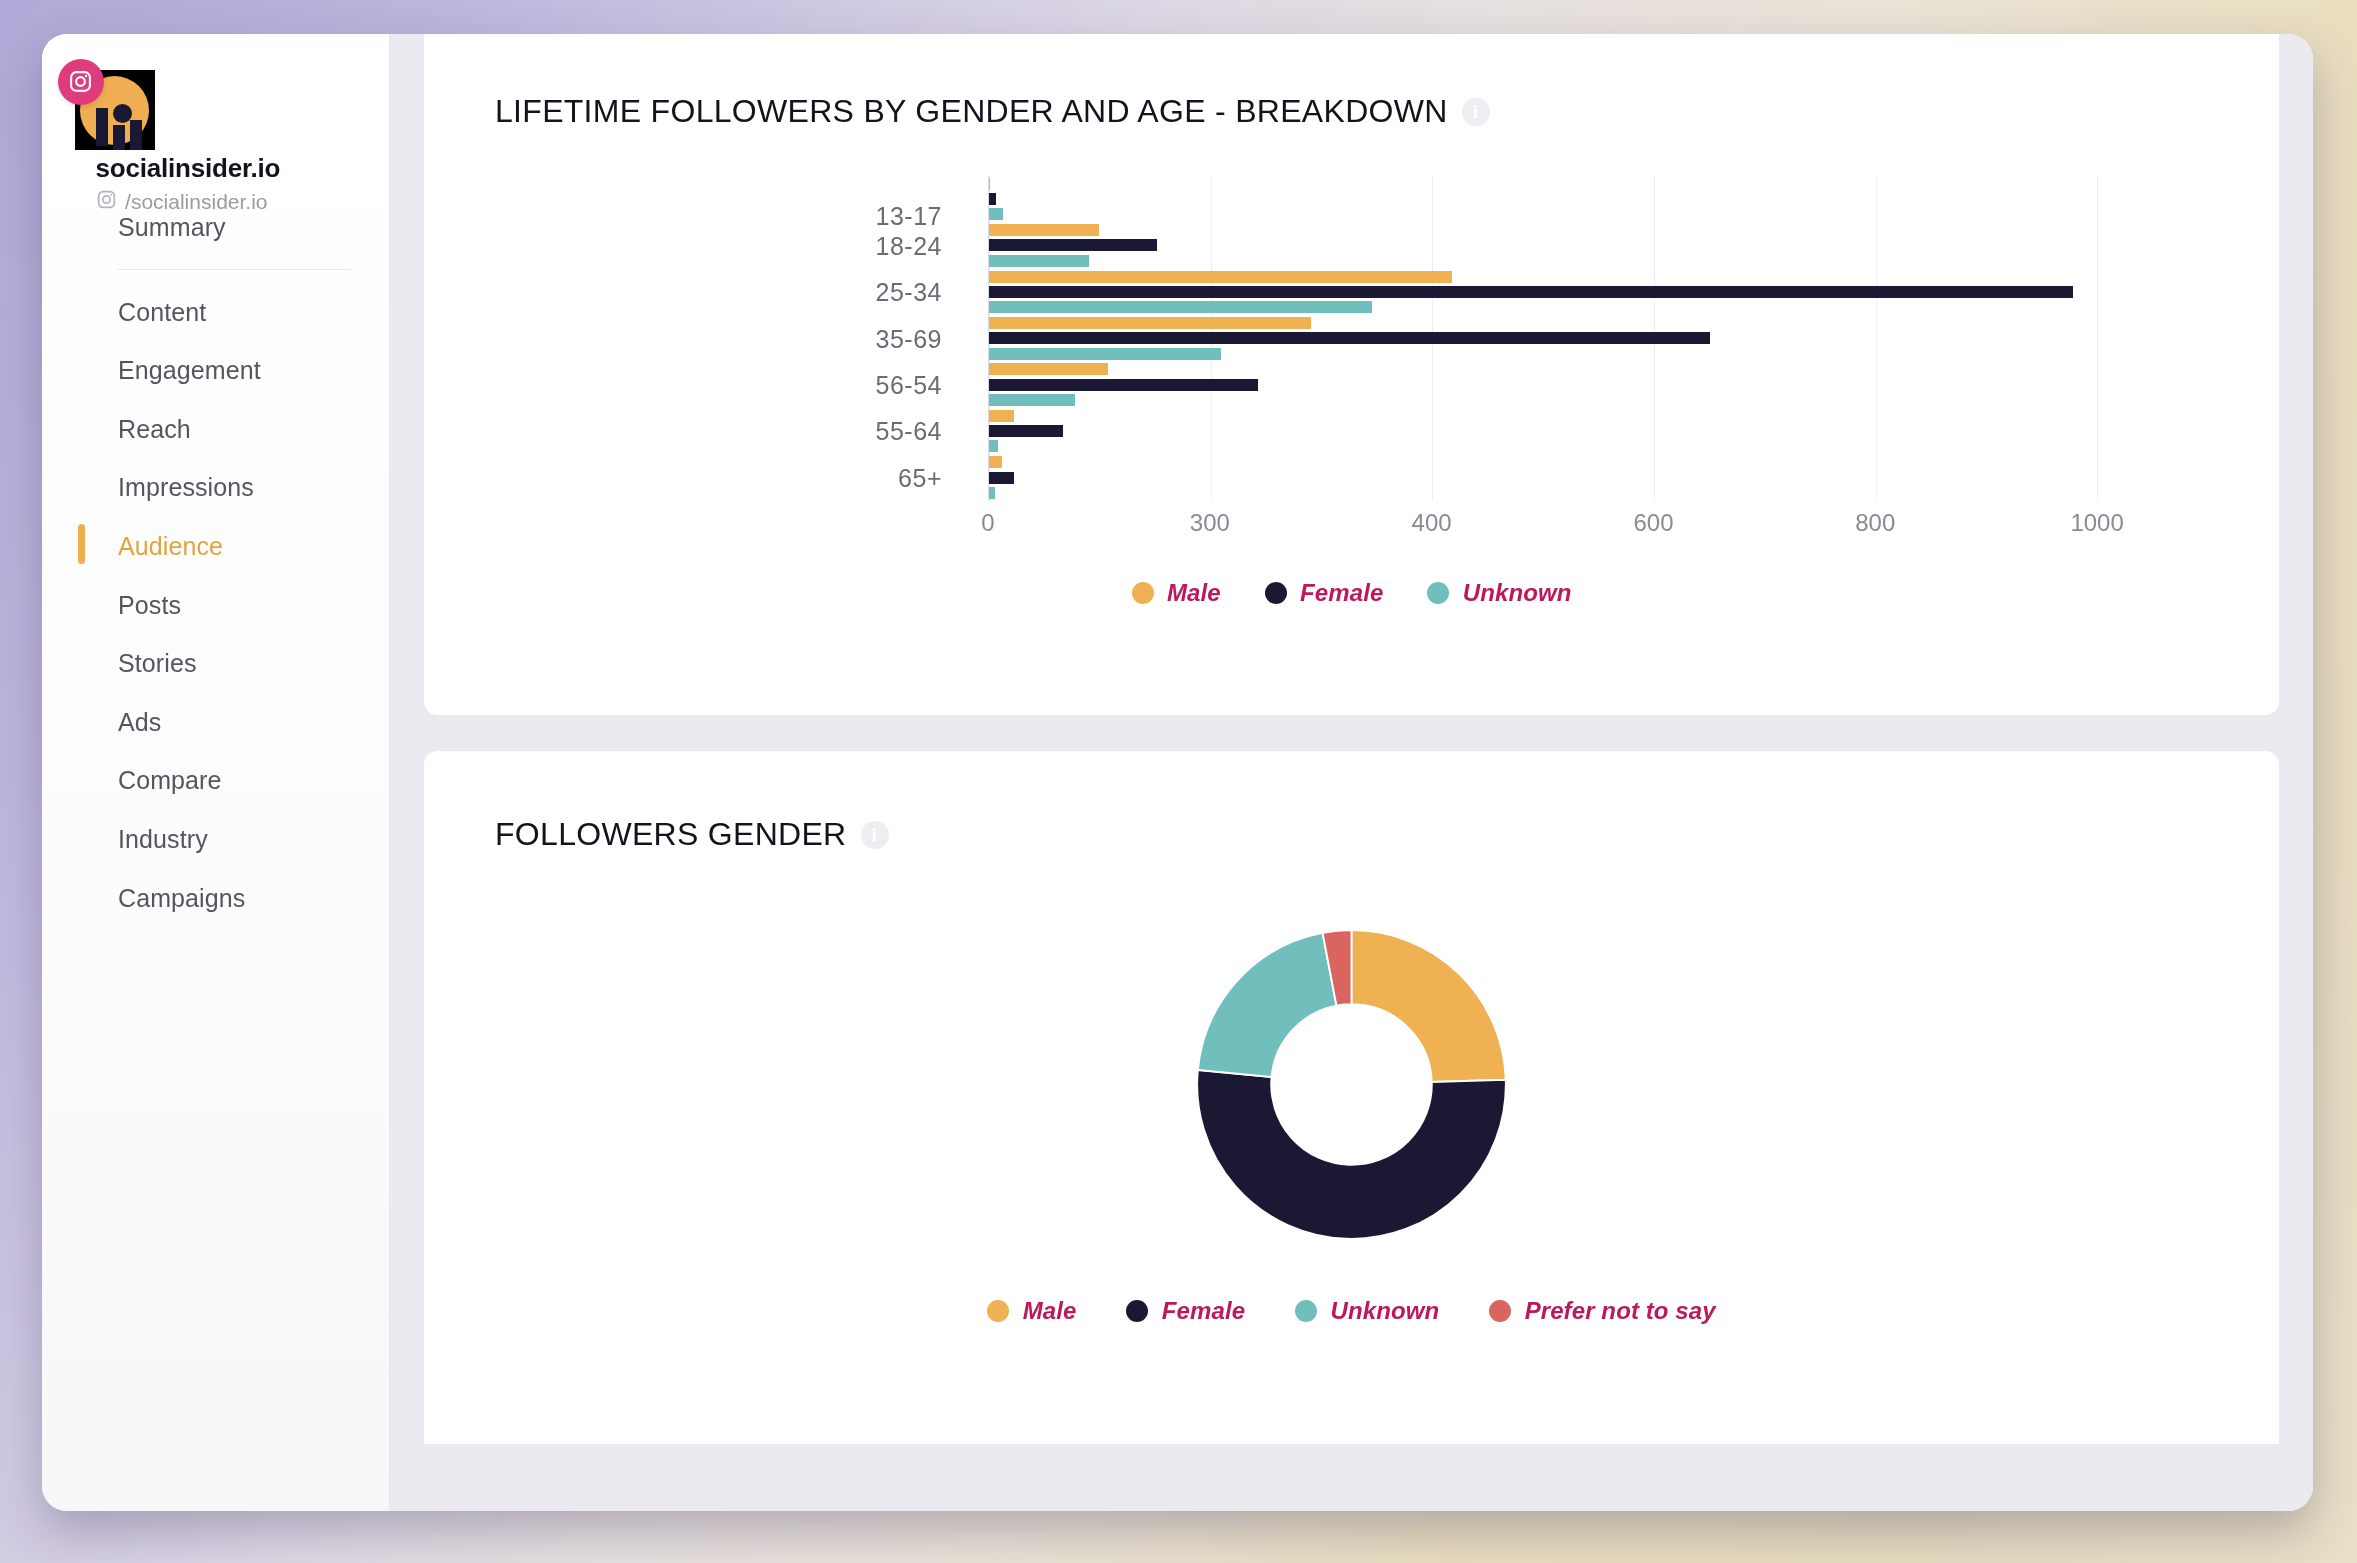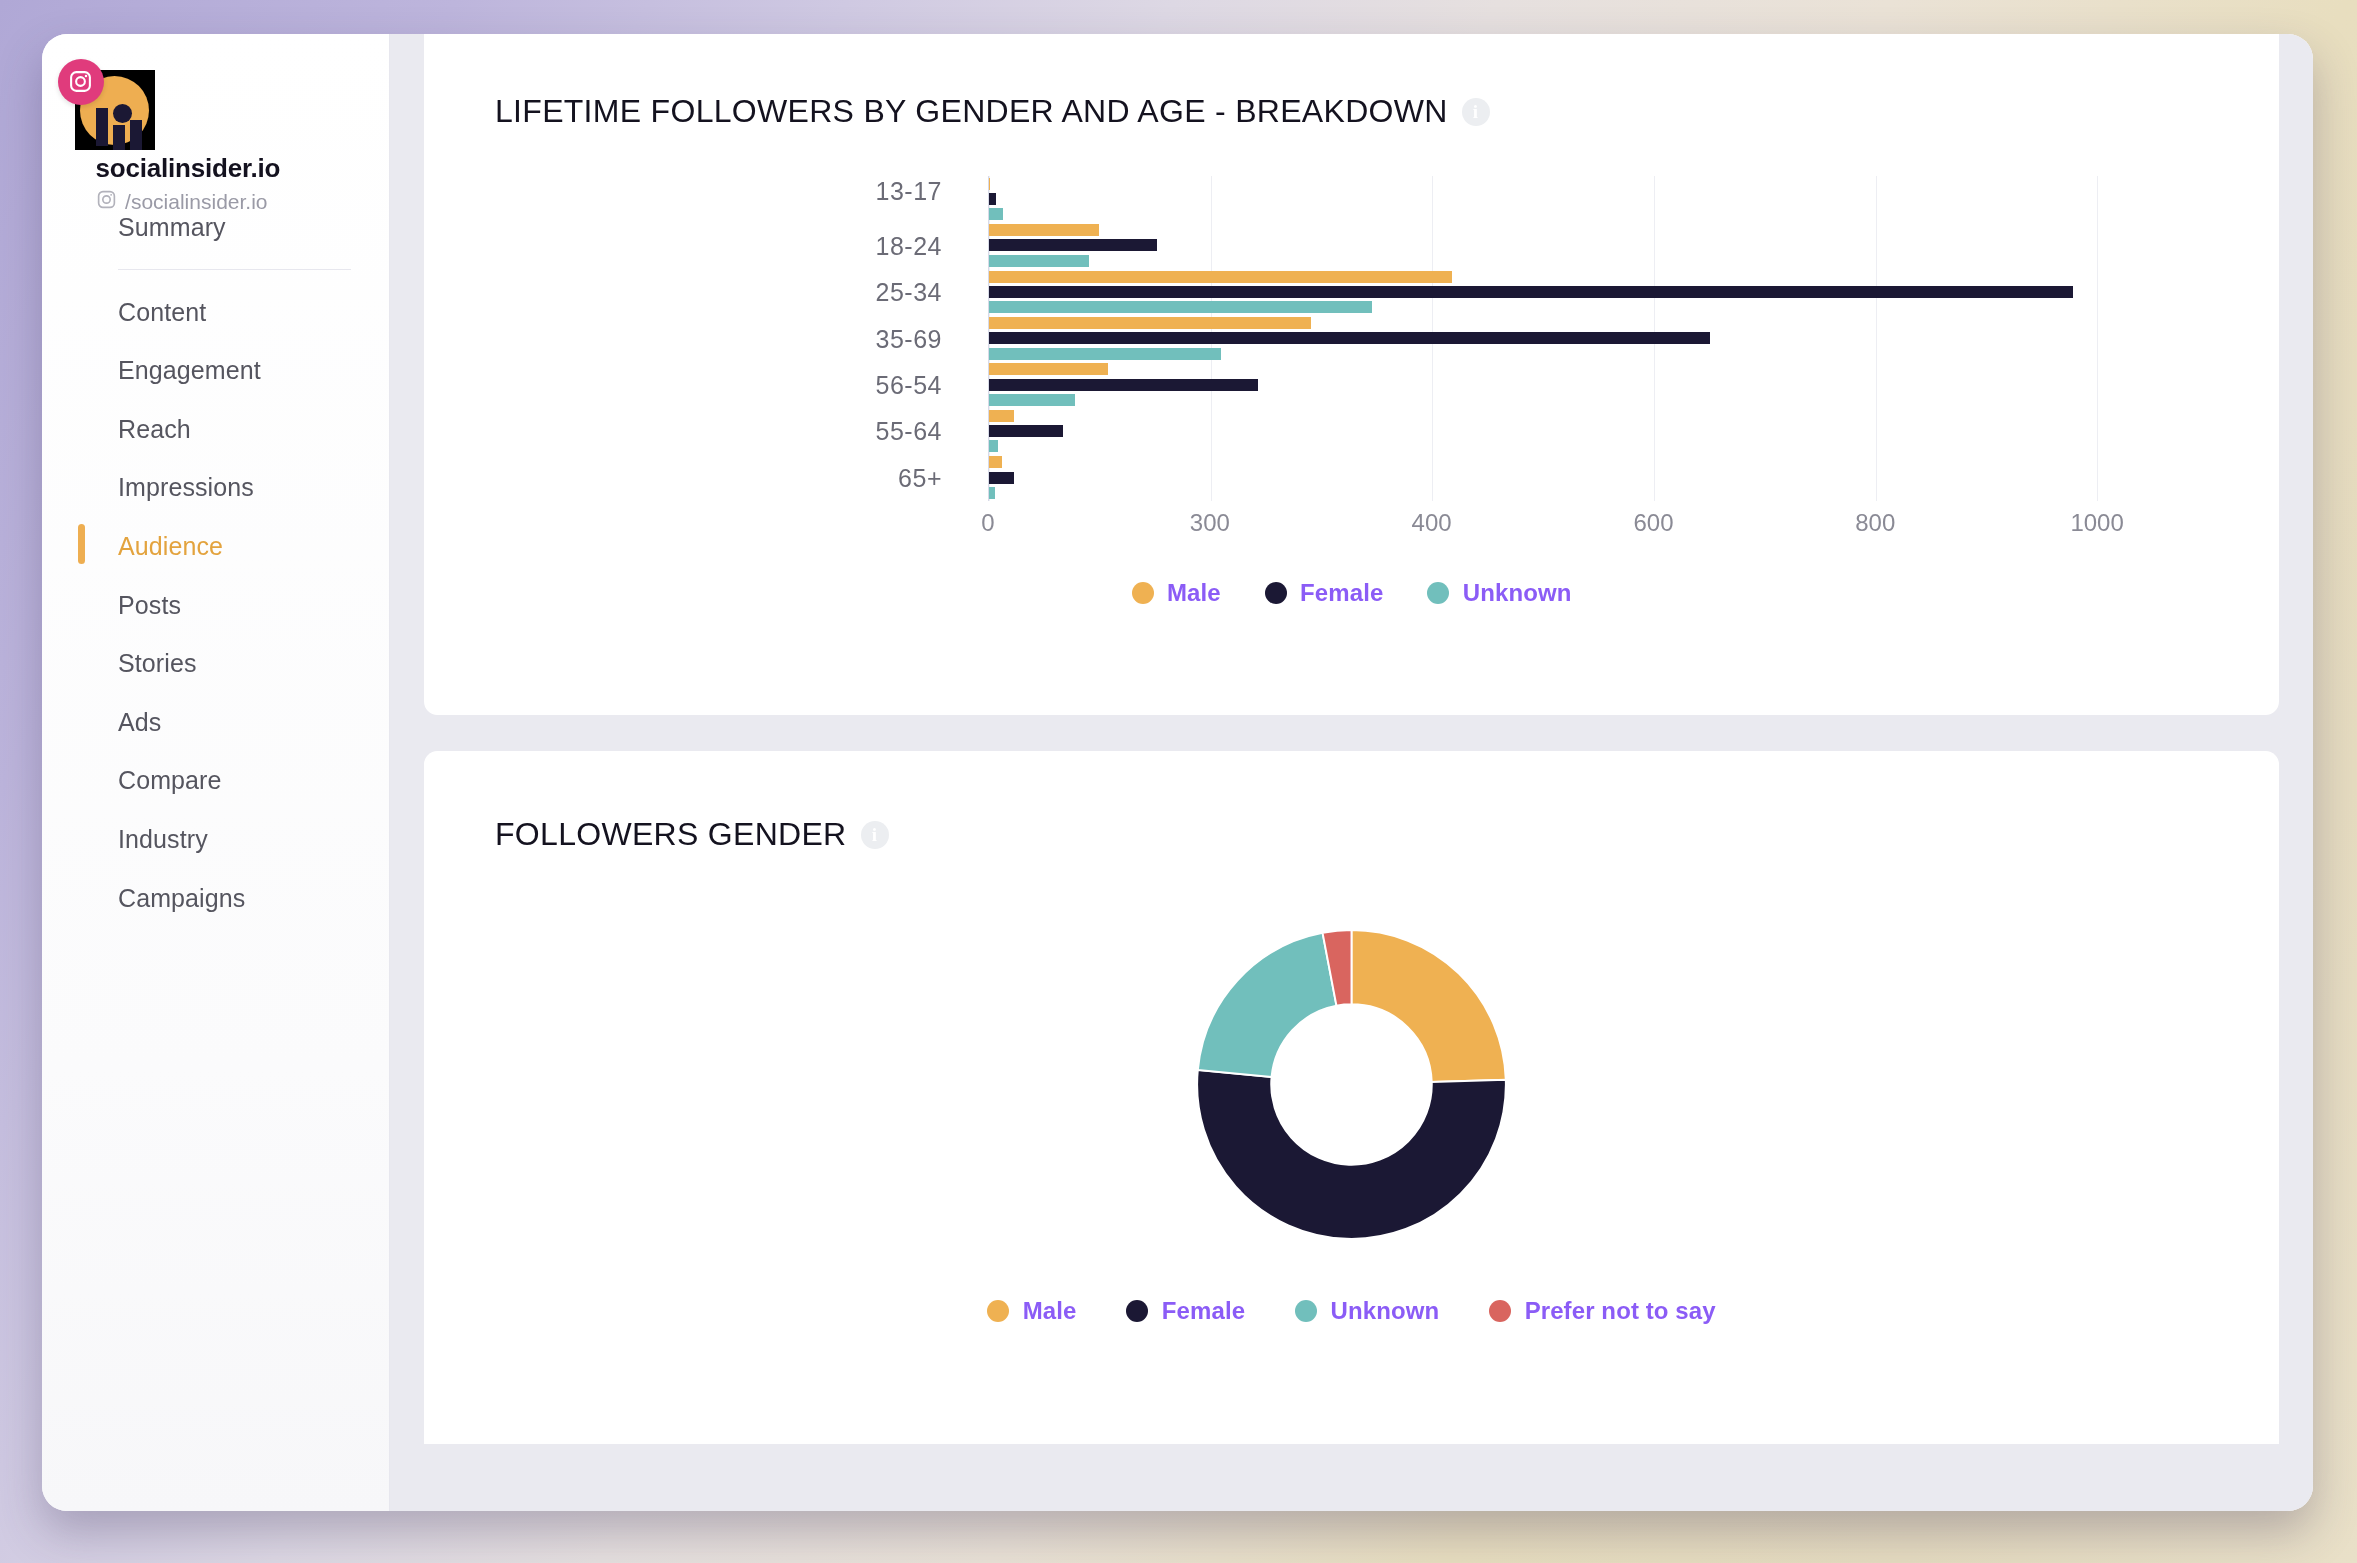--- a/index.html
+++ b/index.html
@@ -257,22 +257,23 @@
     align-items: center;
     justify-content: center;
     gap: 44px;
     margin-top: 21px;
   }
   .legend-item { display: flex; align-items: center; gap: 13.4px; }
   .legend-dot { width: 22px; height: 22px; border-radius: 50%; flex: 0 0 22px; }
   .legend-label {
     font-size: 24px;
     font-weight: 700;
-    color: #8b5cf6;
+    color: #be185d;
     letter-spacing: 0.1px;
+    font-style: italic;
   }
 
   
   #donut-area {
     display: flex;
     flex-direction: column;
     align-items: center;
     margin-top: 69px;
   }
   #donut { width: 325px; height: 325px; display: block; }
@@ -341,21 +342,21 @@
       <div class="card-title">
         <span>LIFETIME FOLLOWERS BY GENDER AND AGE - BREAKDOWN</span>
         <span class="info-icon">
             <span>i</span>
           </span>
       </div>
 
       <div id="bar-chart-area">
         <div class="bc-inner">
           <div class="bc-ylabels" id="bc-ylabels">
-              <div class="bc-ylabel" style="top: 15px;">13-17</div>
+              <div class="bc-ylabel" style="top: 40px;">13-17</div>
               <div class="bc-ylabel" style="top: 70px;">18-24</div>
               <div class="bc-ylabel" style="top: 116px;">25-34</div>
               <div class="bc-ylabel" style="top: 163px;">35-69</div>
               <div class="bc-ylabel" style="top: 209px;">56-54</div>
               <div class="bc-ylabel" style="top: 255px;">55-64</div>
               <div class="bc-ylabel" style="top: 302px;">65+</div>
             </div>
           <div class="bc-plot" id="bc-plot">
             <div class="bc-grid" id="bc-grid">
                 <div class="bc-gridline" style="left: 0%;"></div>

